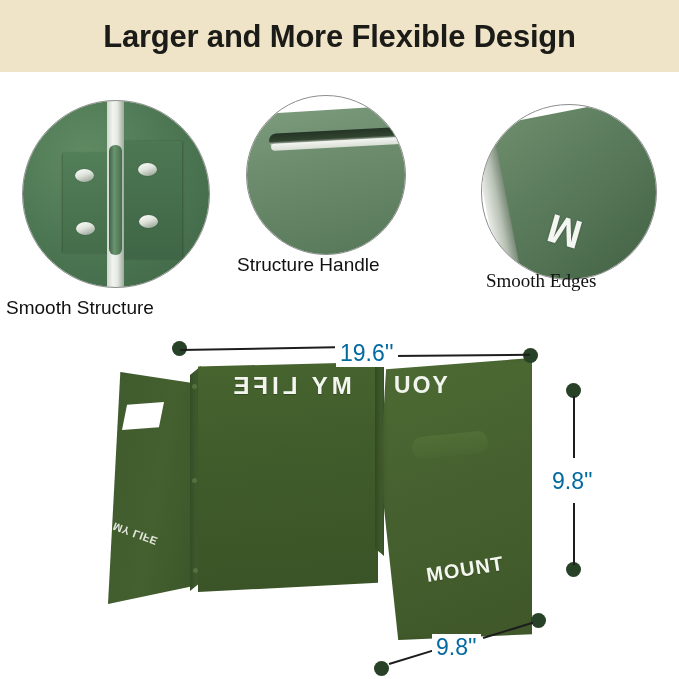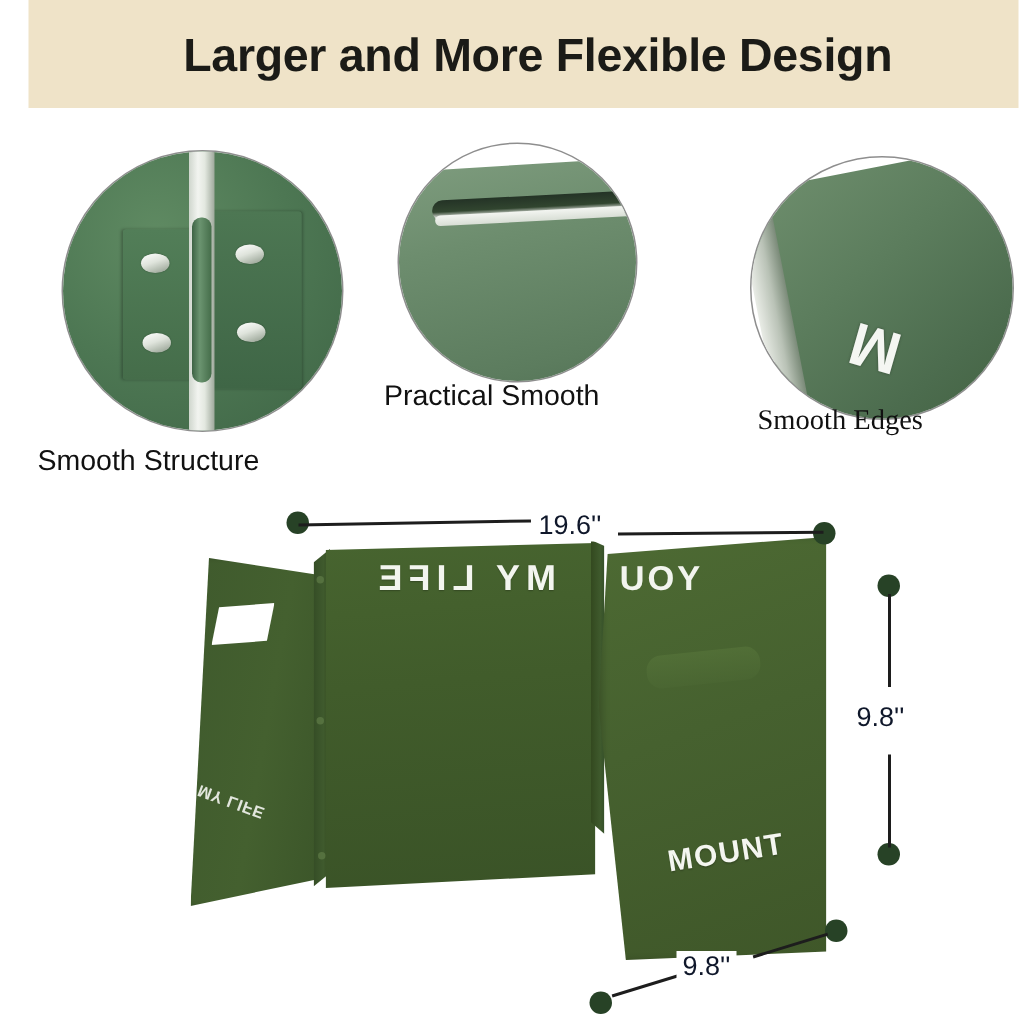--- a/index.html
+++ b/index.html
@@ -3,21 +3,21 @@
 <meta charset="utf-8">
 <style>
   html,body{margin:0;padding:0;}
   body{
     width:679px;height:679px;
     background:#ffffff;
     font-family:"Liberation Sans", sans-serif;
     overflow:hidden;
     position:relative;
   }
-  .stage{position:absolute;left:0;top:0;width:589px;height:679px;margin-left:19px;}
+  .stage{position:absolute;left:0;top:0;width:589px;height:679px;}
 
   
   .header-band{
     position:absolute;left:0;top:0;width:679px;height:72px;
     background:#efe3c8;
   }
   .header-title{
     position:absolute;left:0;top:19px;width:679px;
     text-align:center;
     font-size:31px;
@@ -235,22 +235,22 @@
     position:absolute;width:15px;height:15px;border-radius:50%;
     background:#274226;
   }
   .dim-line{
     position:absolute;background:#1d1d1d;height:1.5px;
     transform-origin:0 50%;
   }
   .dim-line.vert{width:1.5px;height:auto;}
   .dim-text{
     position:absolute;
-    font-size:18px;
-    color:#0f172a;
+    font-size:23px;
+    color:#0369a1;
     font-family:"Liberation Sans", sans-serif;
     white-space:nowrap;
     background:#ffffff;
     padding:0 4px;
   }
 </style>
 </head>
 <body>
 
 <div class="stage">
@@ -272,21 +272,21 @@
     </div>
     <div class="feature-label">Smooth Structure</div>
   </div>
 
   <div class="feature" id="feat-handle">
     <div class="circle">
       <div class="handle-panel"></div>
       <div class="handle-slot"></div>
       <div class="handle-slot-hi"></div>
     </div>
-    <div class="feature-label">Practical Smooth</div>
+    <div class="feature-label">Structure Handle</div>
   </div>
 
   <div class="feature" id="feat-edges">
     <div class="circle">
       <div class="edge-panel"></div>
       <div class="edge-bevel"></div>
       <div class="edge-letter">M</div>
     </div>
     <div class="feature-label">Smooth Edges</div>
   </div>

